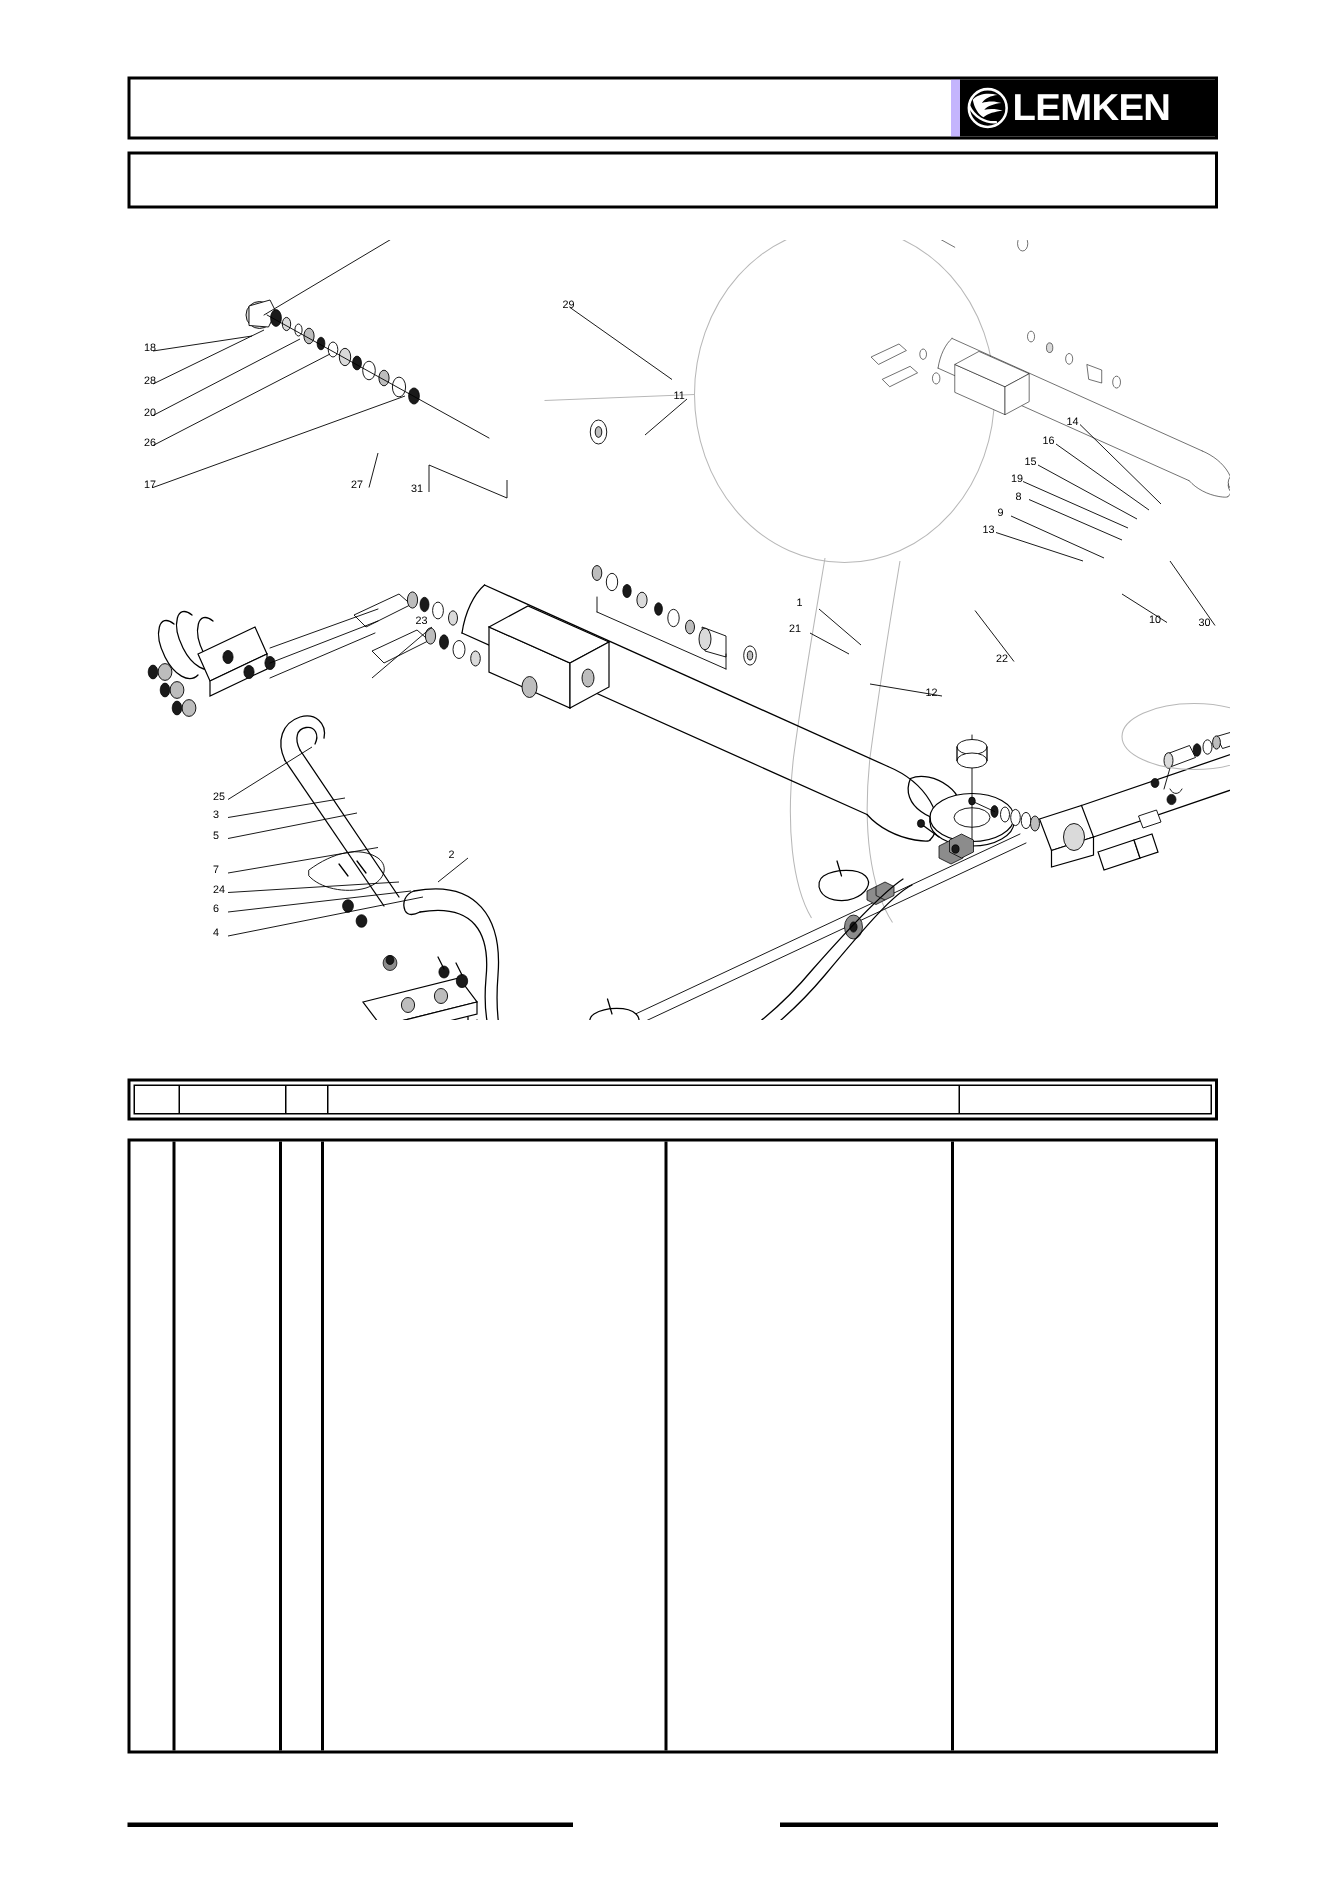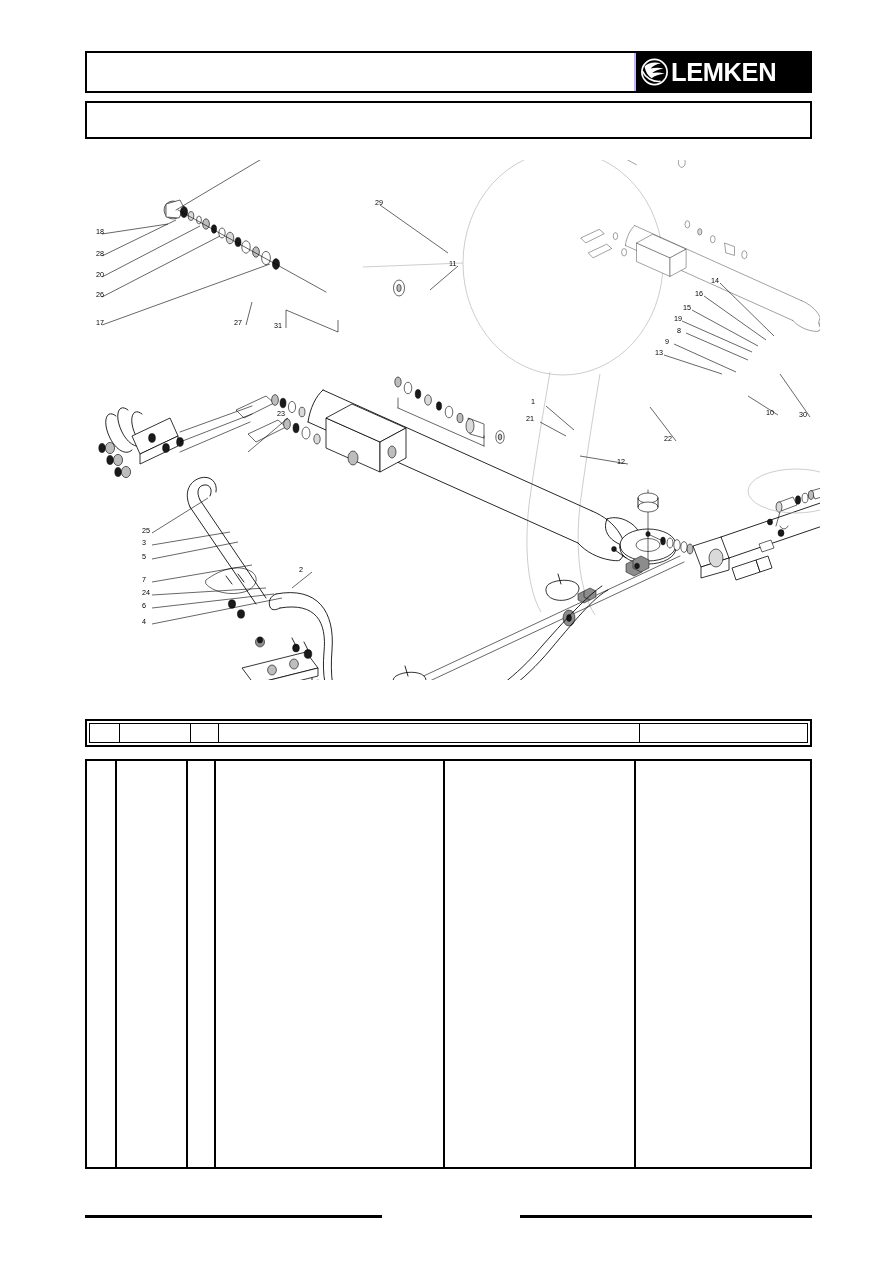--- a/index.html
+++ b/index.html
@@ -33,21 +33,21 @@
     flex: 1 1 auto;
     display: flex;
     align-items: center;
     padding-left: 10px;
     font-size: 13px;
     font-weight: bold;
     letter-spacing: .3px;
   }
   #logo-cell {
     flex: 0 0 176px;
-    border-left: 2px solid #c4b5fd;
+    border-left: 6px solid #c4b5fd;
     background: #000;
     display: flex;
     align-items: center;
     justify-content: flex-start;
     padding: 2px 3px 2px 4px;
     box-sizing: border-box;
   }
   #logo-mark {
     flex: 0 0 auto;
     width: 30px;

